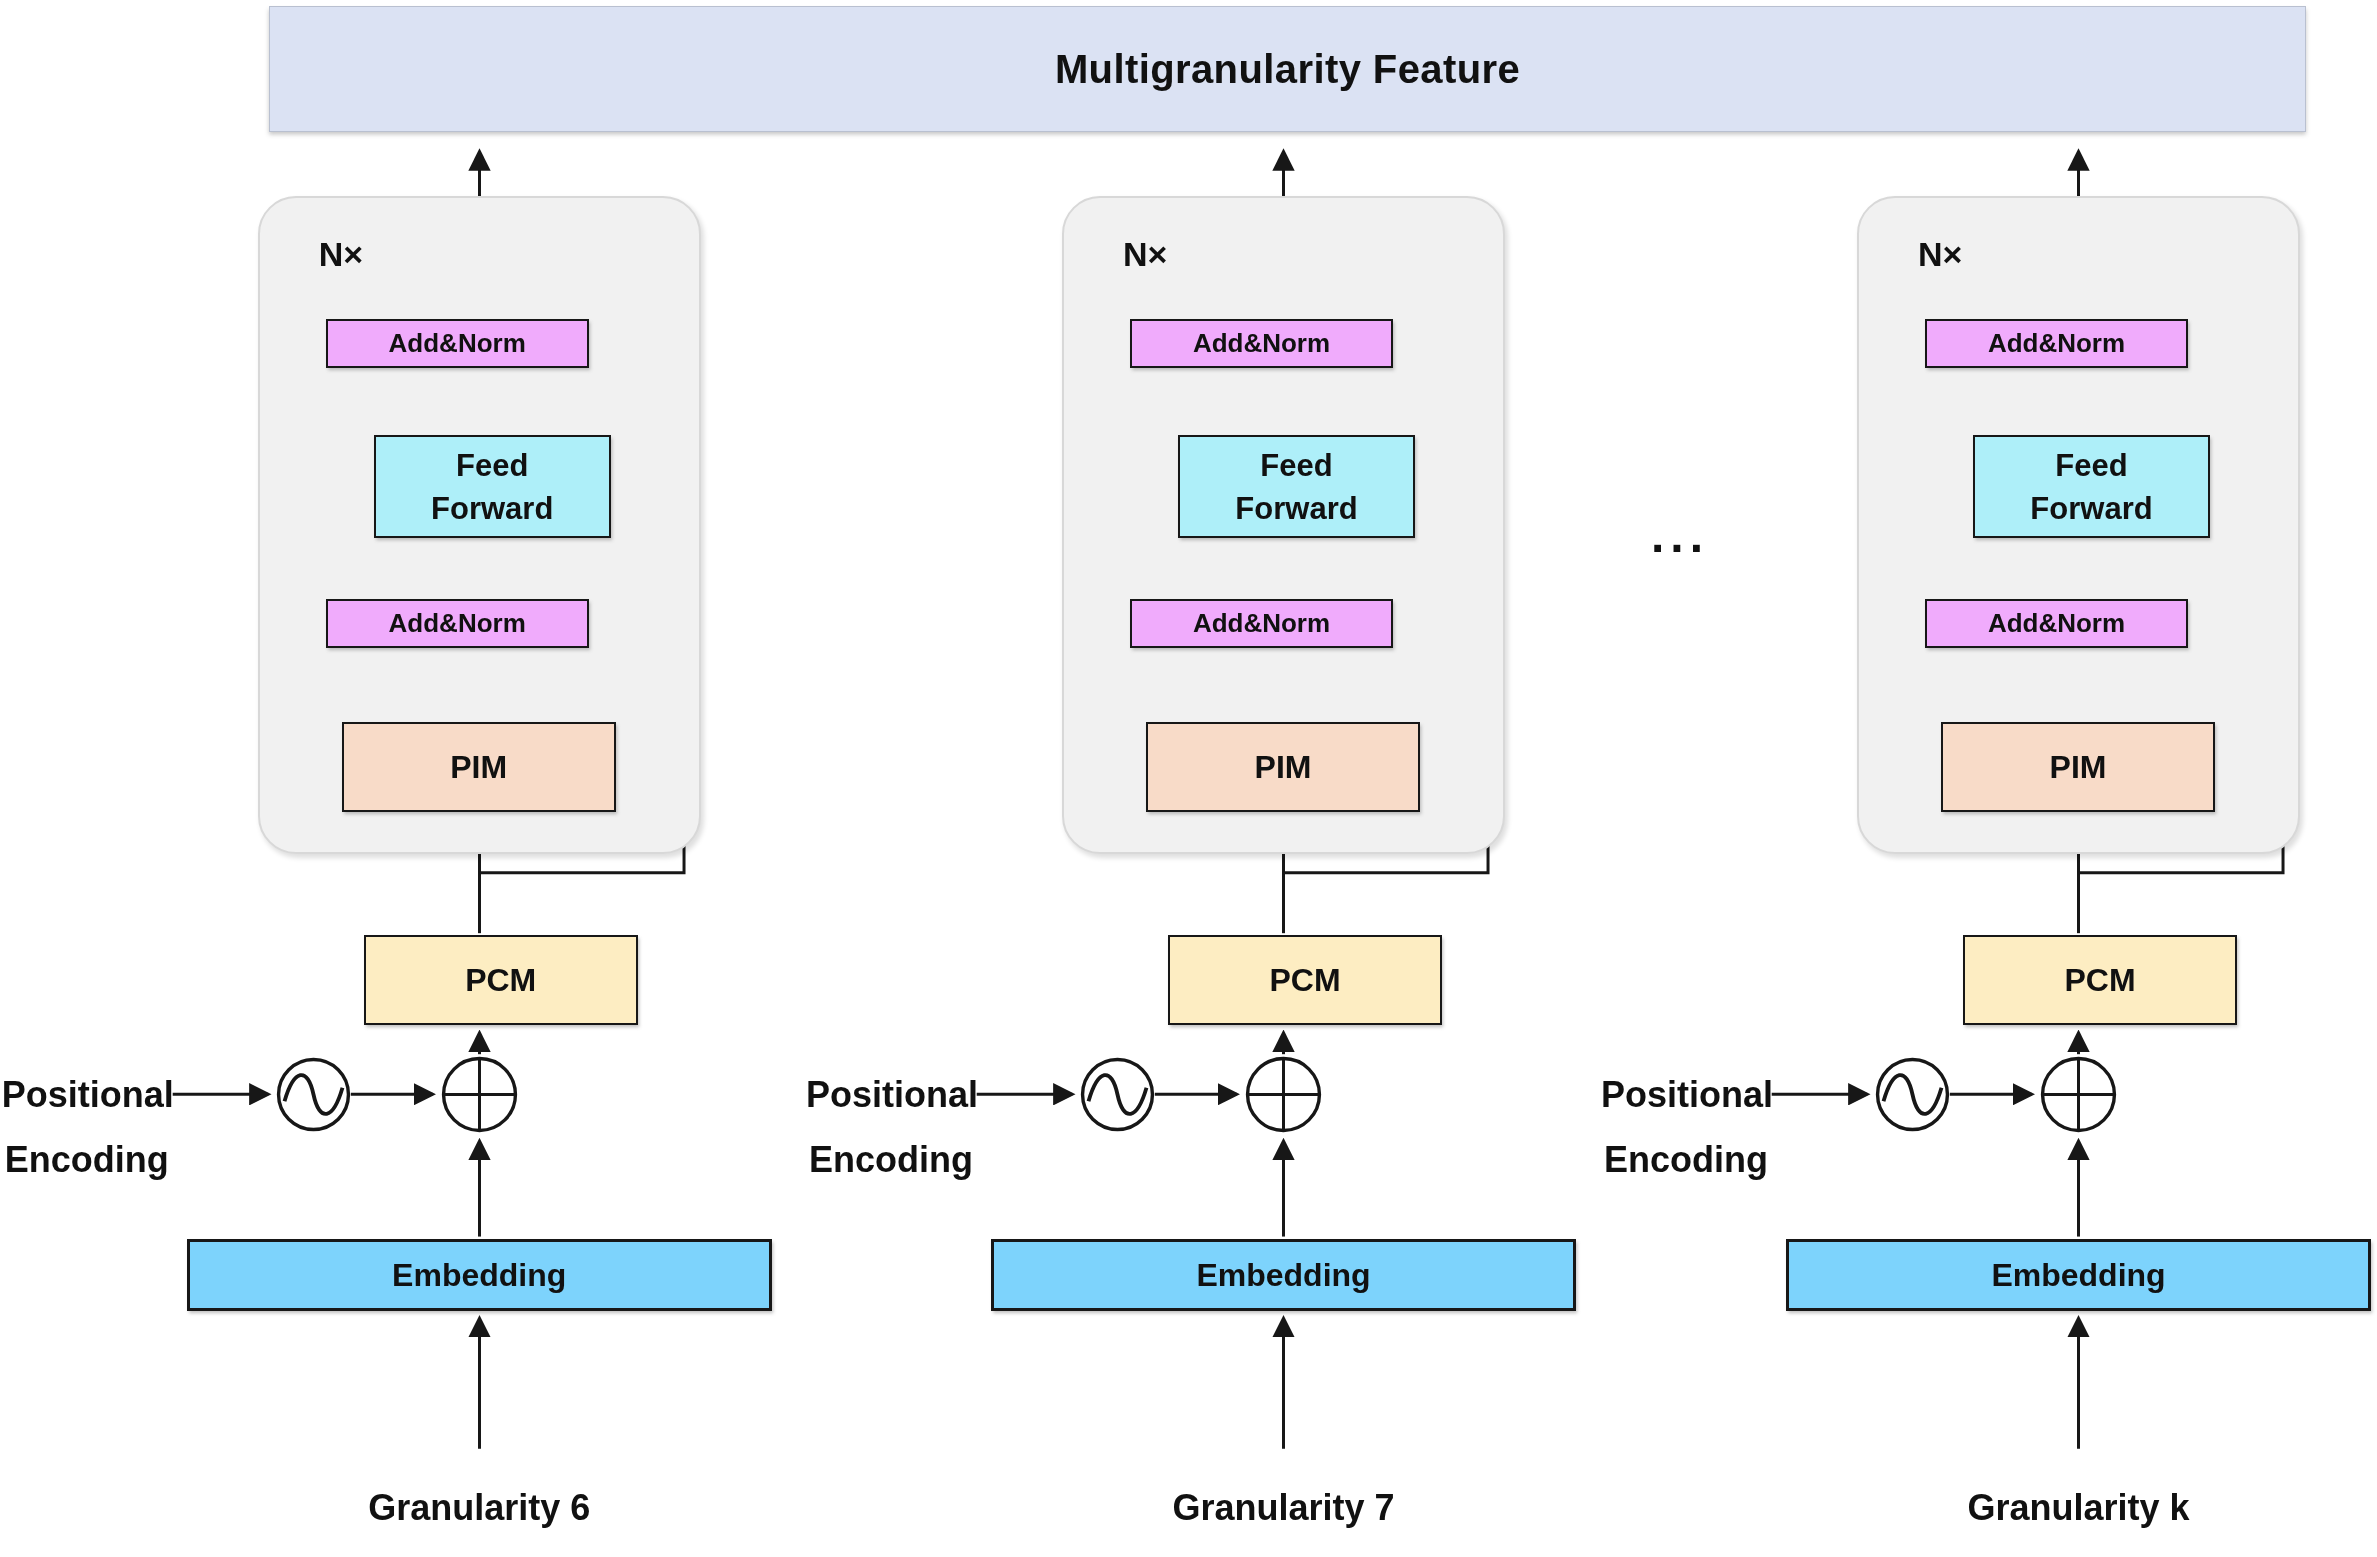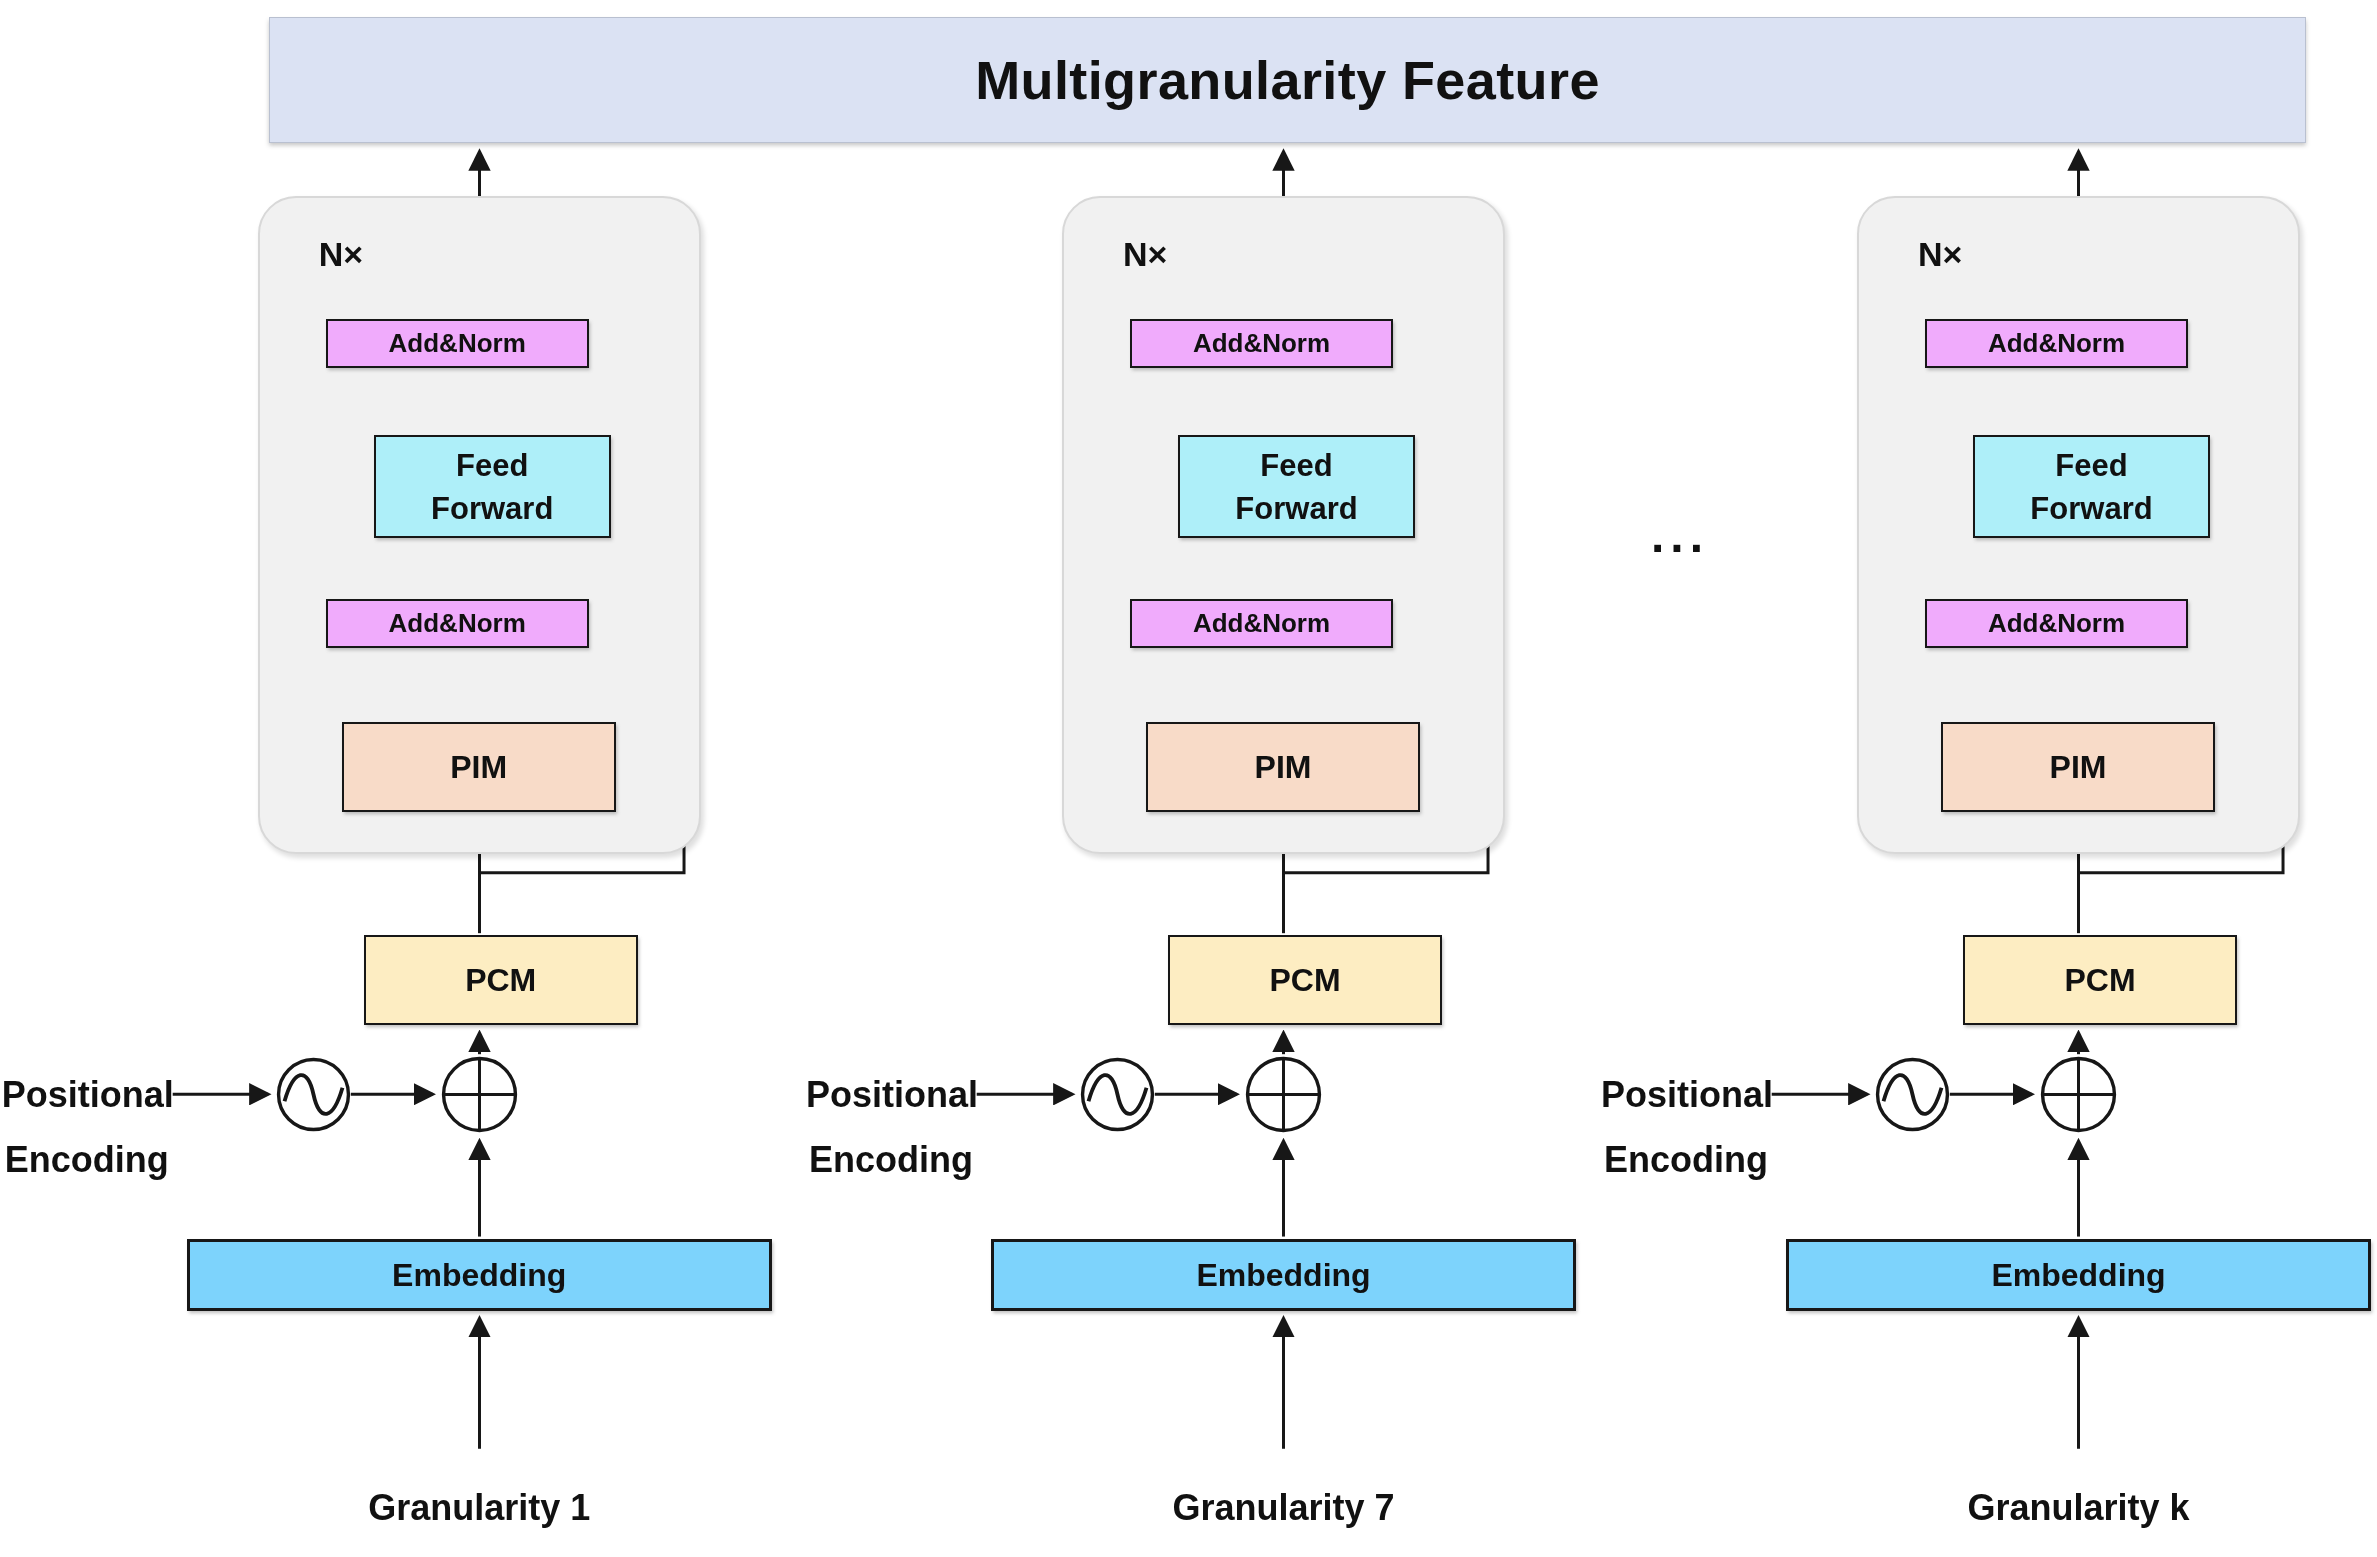--- a/index.html
+++ b/index.html
@@ -1,24 +1,24 @@
 <!DOCTYPE html>
 <html style="font-size:13.6px"><head>
 <meta charset="utf-8">
 <style>
   html,body{margin:0;padding:0;background:#ffffff;}
   .page{position:relative;width:2377px;height:1557px;background:#ffffff;overflow:hidden;
         font-family:"Liberation Sans",sans-serif;color:#111;}
   .abs{position:absolute;box-sizing:border-box;}
 
   
-  .banner{left:269px;top:17px;width:2037px;height:126px;background:#dbe2f3;
+  .banner{left:269px;top:6px;width:2037px;height:126px;background:#dbe2f3;
           border:1.7px solid #b9c0d0;box-shadow:0 3.4px 4.3px rgba(130,130,130,.45);
           display:flex;align-items:center;justify-content:center;
-          font-size:54px;font-weight:bold;letter-spacing:0.4px;}
+          font-size:40px;font-weight:bold;letter-spacing:0.4px;}
 
   
   .col{top:0;width:955px;height:1557px;}
   .col1{left:1.7px;} .col2{left:806px;} .col3{left:1601px;}
 
   .container{left:256px;top:196px;width:443px;height:658px;background:#f1f1f1;
              border:2.6px solid #d8d8d8;border-radius:38px;box-shadow:2.6px 3.4px 5.1px rgba(0,0,0,.13);}
   .nx{left:317px;top:235px;width:102px;height:41px;font-size:34px;font-weight:bold;}
 
   .box{display:flex;align-items:center;justify-content:center;text-align:center;
@@ -95,21 +95,21 @@
         <path d="M10 52 C 21 14, 37 11, 44 44 C 51 77, 67 74, 78 36" stroke-width="4.5"></path>
       </svg>
     </div>
     <div class="abs icon plusicon">
       <svg width="77" height="77" viewBox="0 0 90 90" fill="none" stroke="#171717">
         <circle cx="45" cy="45" r="42" stroke-width="4"></circle>
         <path d="M45 3 V87 M3 45 H87" stroke-width="3.5"></path>
       </svg>
     </div>
     <div class="abs box embedding">Embedding</div>
-    <div class="abs gran">Granularity 1</div>
+    <div class="abs gran">Granularity 6</div>
   </div>
 
   <div class="abs col col2">
     <svg class="abs connsvg" viewBox="0 0 1120 1827" width="955" height="1557">
         <use href="#conn"></use>
       </svg>
     <div class="abs container"></div>
     <div class="abs nx">N×</div>
     <div class="abs box addnorm top">Add&amp;Norm</div>
     <div class="abs box ff">

